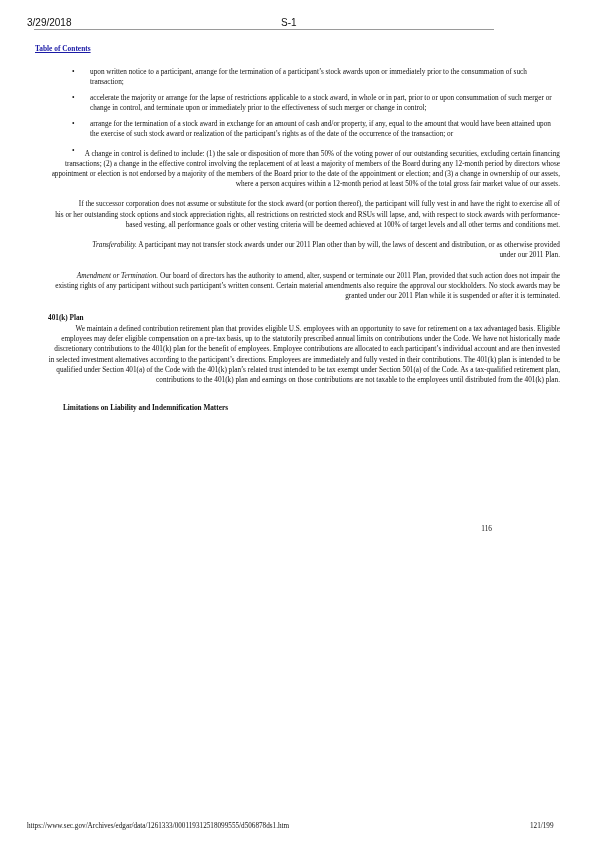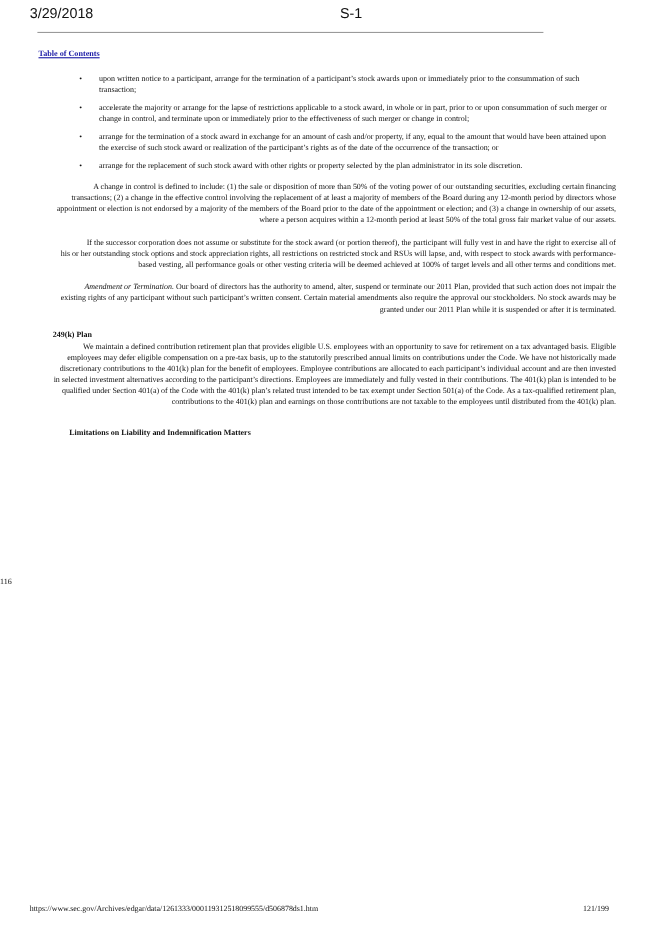--- a/index.html
+++ b/index.html
@@ -1,31 +1,31 @@
 <!DOCTYPE html>
 <html><head>
 <meta charset="utf-8">
 <style>
   html, body { margin: 0; padding: 0; background: #ffffff; }
   body { width: 600px; height: 848px; position: relative; overflow: hidden; }
-  .hdr { position: absolute; top: 4px; font-family: "Liberation Sans", sans-serif; font-size: 13px; color: #111; }
+  .hdr { position: absolute; top: 17px; font-family: "Liberation Sans", sans-serif; font-size: 10px; color: #111; }
   .hdr-date { left: 27px; }
-  .hdr-title { left: 281px; margin-left: 28px; }
+  .hdr-title { left: 281px; }
   .rule { position: absolute; top: 29px; left: 34px; width: 460px; height: 0; border-top: 1px solid #9a9a9a; }
   .toc { position: absolute; top: 44px; left: 35px; font-family: "Liberation Serif", serif; font-size: 7.4px; font-weight: bold; color: #1a1aa6; text-decoration: underline; }
   .content { position: absolute; top: 67px; left: 48px; width: 512px; font-family: "Liberation Serif", serif; font-size: 7.25px; line-height: 10.1px; color: #111; }
   .bullets { margin: 0; padding: 0; list-style: none; }
   .bullet { position: relative; padding-left: 42px; margin-bottom: 6px; }
   .bullet-dot { position: absolute; left: 24px; top: 0; }
   .para { margin: 0 0 10.5px 0; text-indent: 27px; text-align: right; }
   .para.first { margin-top: 9px; }
   .heading { font-weight: bold; margin: 12px 0 1px 0; }
   .heading.second { margin-top: 18px; padding-left: 15px; }
   i { font-style: italic; }
-  .page-num { position: absolute; top: 524px; left: 0; width: 544px; text-align: left; font-family: "Liberation Serif", serif; font-size: 7.3px; color: #111; }
+  .page-num { position: absolute; top: 524px; left: 0; width: 492px; text-align: right; font-family: "Liberation Serif", serif; font-size: 7.3px; color: #111; }
   .footer { position: absolute; top: 822px; font-family: Liberation Serif, serif; font-size: 7.2px; color: #111; }
   .footer-url { left: 27px; }
   .footer-page { left: 530px; }
 </style>
 </head>
 <body>
 
 <div class="hdr hdr-date">3/29/2018</div>
 <div class="hdr hdr-title">S-1</div>
 <div class="rule"></div>
@@ -41,29 +41,29 @@
     <li class="bullet">
       <span class="bullet-dot">•</span>
       <span>accelerate the majority or arrange for the lapse of restrictions applicable to a stock award, in whole or in part, prior to or upon consummation of such merger or change in control, and terminate upon or immediately prior to the effectiveness of such merger or change in control;</span>
     </li>
     <li class="bullet">
       <span class="bullet-dot">•</span>
       <span>arrange for the termination of a stock award in exchange for an amount of cash and/or property, if any, equal to the amount that would have been attained upon the exercise of such stock award or realization of the participant’s rights as of the date of the occurrence of the transaction; or</span>
     </li>
     <li class="bullet">
       <span class="bullet-dot">•</span>
-      <span>arrange for the replacement of such stock award with other rights or property selected by the plan administrator in its sole discretion.</span>
     </li>
   </ul>
 
   <p class="para first">A change in control is defined to include: (1) the sale or disposition of more than 50% of the voting power of our outstanding securities, excluding certain financing transactions; (2) a change in the effective control involving the replacement of at least a majority of members of the Board during any 12-month period by directors whose appointment or election is not endorsed by a majority of the members of the Board prior to the date of the appointment or election; and (3) a change in ownership of our assets, where a person acquires within a 12-month period at least 50% of the total gross fair market value of our assets.</p>
   <p class="para">If the successor corporation does not assume or substitute for the stock award (or portion thereof), the participant will fully vest in and have the right to exercise all of his or her outstanding stock options and stock appreciation rights, all restrictions on restricted stock and RSUs will lapse, and, with respect to stock awards with performance-based vesting, all performance goals or other vesting criteria will be deemed achieved at 100% of target levels and all other terms and conditions met.</p>
+  <p class="para"><i>Transferability.</i><span> A participant may not transfer stock awards under our 2011 Plan other than by will, the laws of descent and distribution, or as otherwise provided under our 2011 Plan.</span></p>
   <p class="para"><i>Amendment or Termination.</i><span> Our board of directors has the authority to amend, alter, suspend or terminate our 2011 Plan, provided that such action does not impair the existing rights of any participant without such participant’s written consent. Certain material amendments also require the approval our stockholders. No stock awards may be granted under our 2011 Plan while it is suspended or after it is terminated.</span></p>
 
-  <div class="heading">249(k) Plan</div>
+  <div class="heading">401(k) Plan</div>
   <p class="para">We maintain a defined contribution retirement plan that provides eligible U.S. employees with an opportunity to save for retirement on a tax advantaged basis. Eligible employees may defer eligible compensation on a pre-tax basis, up to the statutorily prescribed annual limits on contributions under the Code. We have not historically made discretionary contributions to the 401(k) plan for the benefit of employees. Employee contributions are allocated to each participant’s individual account and are then invested in selected investment alternatives according to the participant’s directions. Employees are immediately and fully vested in their contributions. The 401(k) plan is intended to be qualified under Section 401(a) of the Code with the 401(k) plan’s related trust intended to be tax exempt under Section 501(a) of the Code. As a tax-qualified retirement plan, contributions to the 401(k) plan and earnings on those contributions are not taxable to the employees until distributed from the 401(k) plan.</p>
 
   <div class="heading second">Limitations on Liability and Indemnification Matters</div>
 </div>
 
 <div class="page-num">116</div>
 
 <div class="footer footer-url">https://www.sec.gov/Archives/edgar/data/1261333/000119312518099555/d506878ds1.htm</div>
 <div class="footer footer-page">121/199</div>
 

